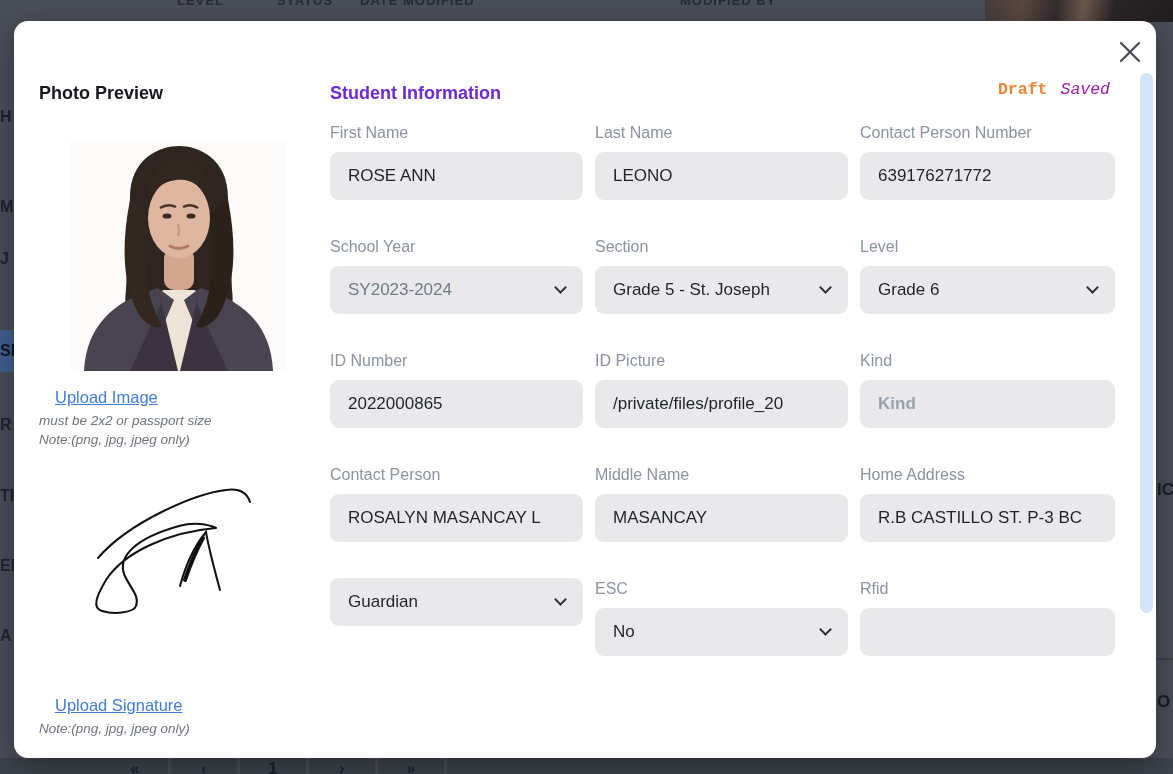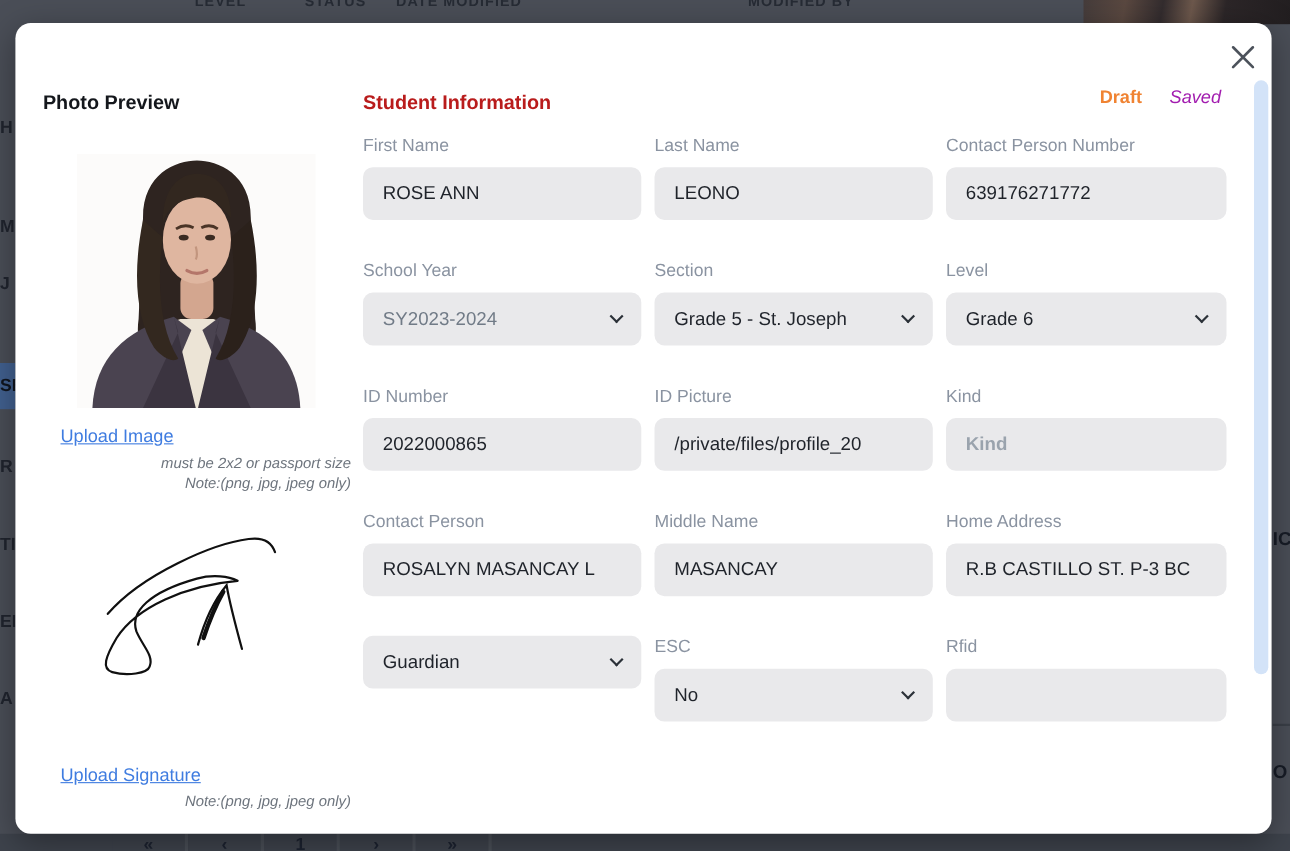--- a/index.html
+++ b/index.html
@@ -63,27 +63,27 @@
   .pp-title { position:absolute; top:0; left:0; font-size:18px; font-weight:bold; color:#14171c; }
   .pp-photo {
     position:absolute; top:57px; left:31px; width:217px; height:231px;
     background:#fdfdfd; overflow:hidden;
   }
   .pp-link {
     position:absolute; left:16px; width:280px; text-align:left;
     font-size:16.5px; color:#3f7ce0; text-decoration:underline; cursor:pointer;
   }
   .pp-note {
-    position:absolute; left:0; width:280px; text-align:right;
+    position:absolute; left:0; width:280px; text-align:left;
     font-size:13.5px; font-style:italic; color:#6d747d;
   }
   .pp-signature { position:absolute; top:397px; left:45px; width:190px; height:140px; }
   
-  .si-title { position:absolute; left:316px; top:62px; font-size:18px; font-weight:bold; color:#b91c1c; }
-  .status-row { position:absolute; top:59px; right:46px; display:flex; gap:25px; align-items:flex-start; }
+  .si-title { position:absolute; left:316px; top:62px; font-size:18px; font-weight:bold; color:#6d28d9; }
+  .status-row { position:absolute; top:59px; right:46px; display:flex; gap:13px; align-items:flex-start;font-family:Liberation Mono, monospace; }
   .status-draft { font-size:16.5px; font-weight:bold; color:#f08332; }
   .status-saved { font-size:16.5px; font-style:italic; color:#a21caf; }
   .form-grid {
     position:absolute; left:316px; top:101px; width:785px;
     display:grid; grid-template-columns:253px 253px 255px;
     column-gap:12px; row-gap:36px;
   }
   .flabel { font-size:16px; color:#8a93a1; margin-bottom:8px; line-height:22px; white-space:nowrap; }
   .fctl {
     width:100%; height:48px; background:#e9e9eb; border:none; border-radius:9px;

